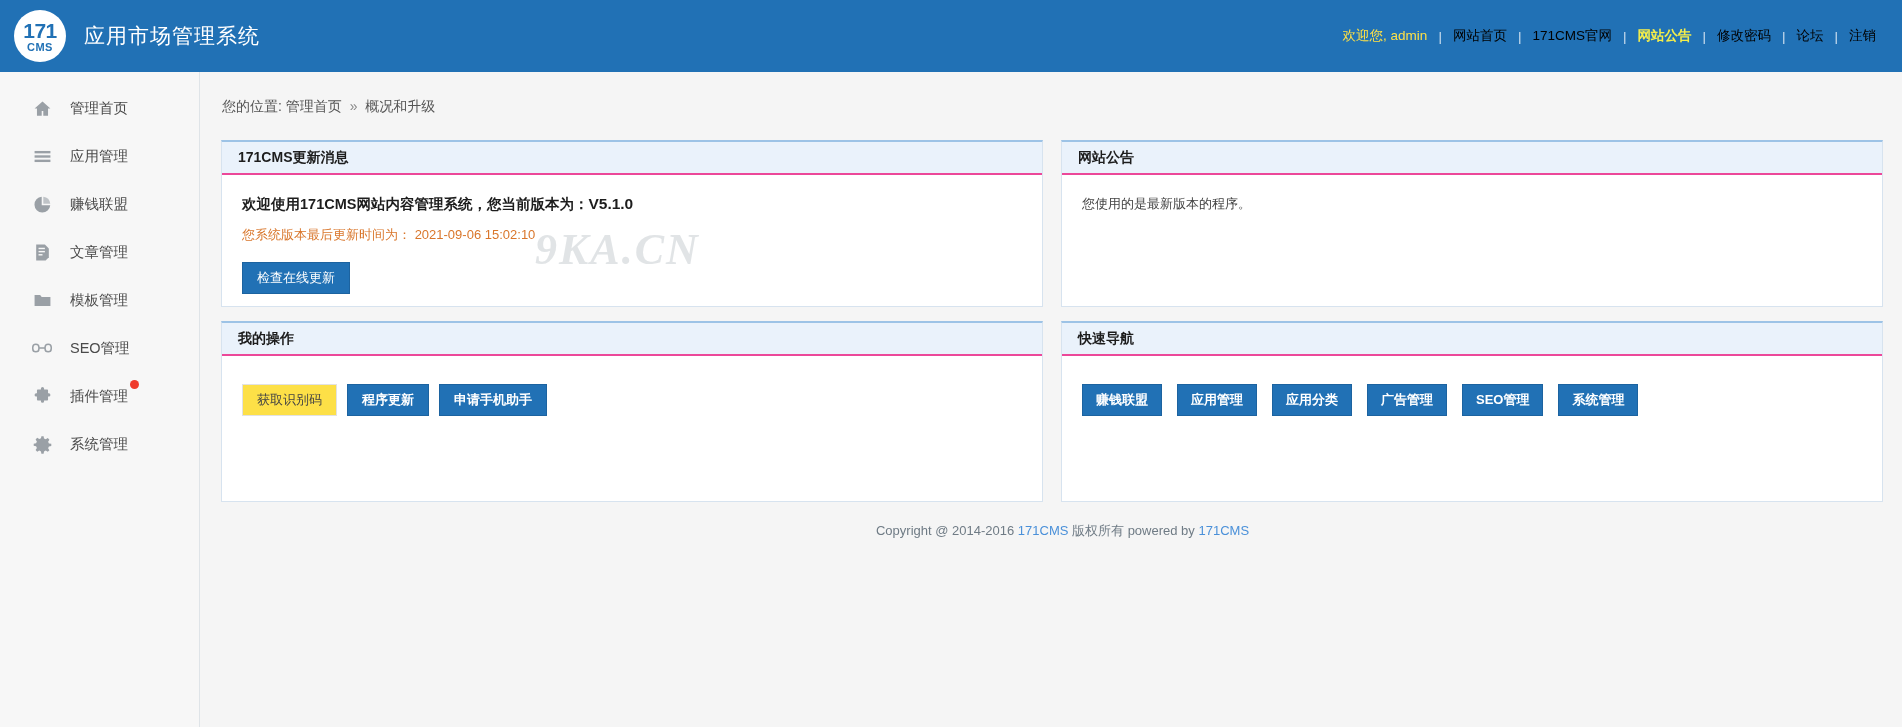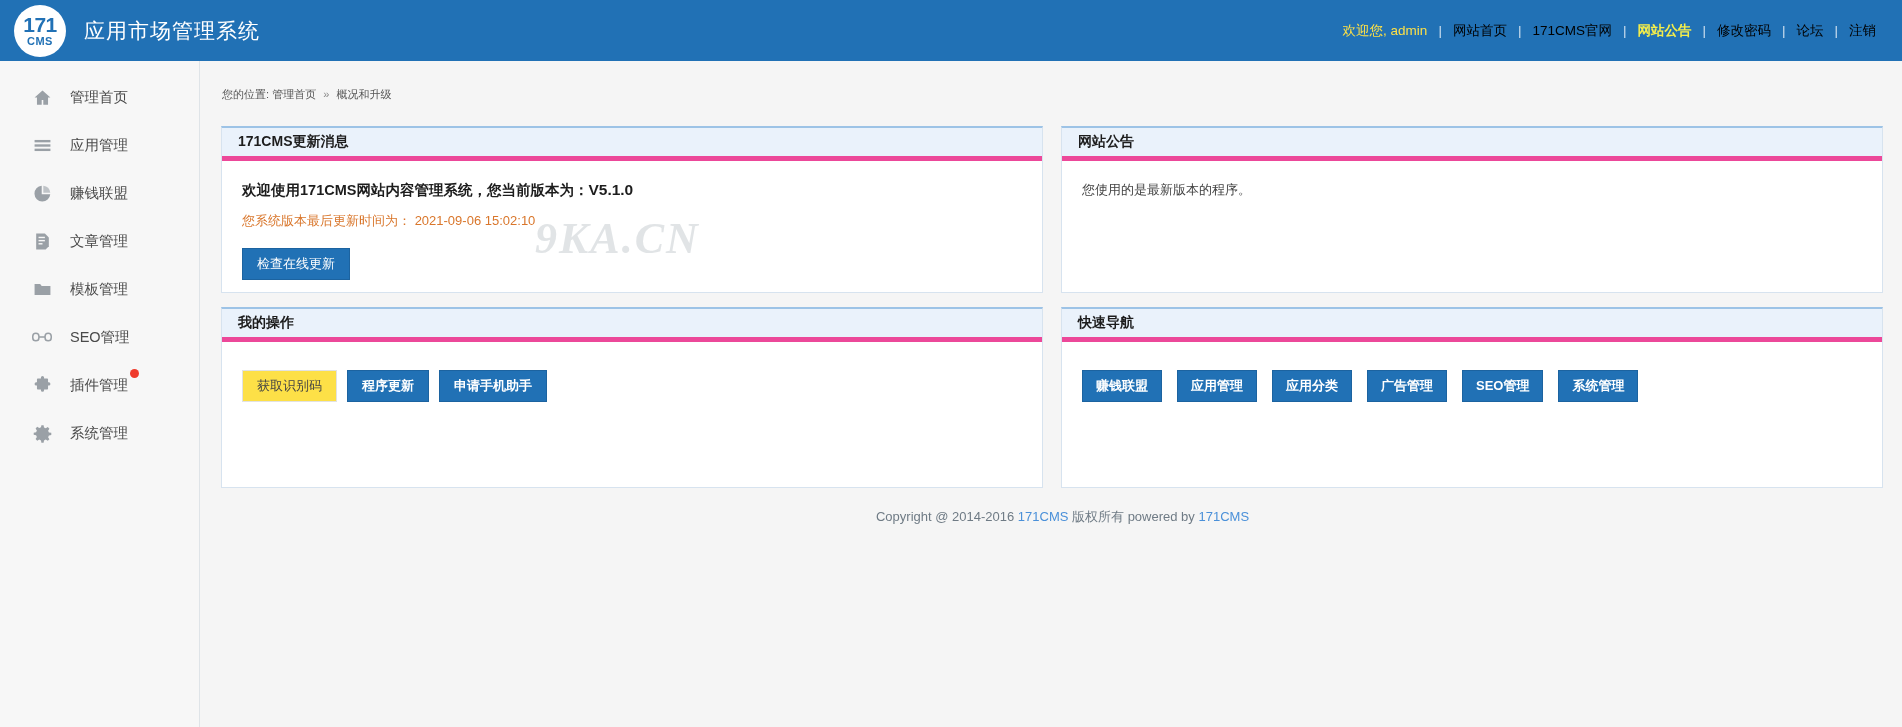--- a/index.html
+++ b/index.html
@@ -7,21 +7,21 @@
     width: 1902px;
     height: 727px;
     overflow: hidden;
     font-family: "Liberation Sans", "DejaVu Sans", sans-serif;
     background: #f5f5f5;
     color: #333;
   }
 
   
   .topbar {
-    height: 61px;
+    height: 72px;
     background: #2171b5;
     display: flex;
     align-items: center;
     justify-content: space-between;
     padding: 0 24px 0 14px;
     position: relative;
   }
   .brand { display: flex; align-items: center; }
   .logo-circle {
     width: 52px; height: 52px; border-radius: 50%;
@@ -80,42 +80,42 @@
     position: absolute;
     top: -7px; right: -11px;
     width: 9px; height: 9px;
     border-radius: 50%;
     background: #ef3b2c;
   }
 
   
   .content { flex: 1; min-width: 0; position: relative; }
   .crumb {
-    font-size: 11px;
+    font-size: 14px;
     color: #555;
     padding: 26px 0 0 22px;
   }
   .crumb .sepmark { color: #888; padding: 0 4px; }
 
   .grid {
     display: flex;
     flex-wrap: wrap;
     gap: 14px 18px;
     padding: 24px 12px 0 21px;
   }
   .panel {
     background: #ffffff;
     border: 1px solid #d7e3ef;
     border-top: 2px solid #9dc3e6;
     width: 822px;
     flex: none;
   }
   .panel-head {
     background: #eaf2fb;
-    border-bottom: 5px solid #ec4899;
+    border-bottom: 2px solid #ec4899;
     height: 33px;
     display: flex;
     align-items: center;
     padding-left: 16px;
     font-size: 14px;
     font-weight: bold;
     color: #1d1d1d;
   }
   .panel-body { padding: 20px 20px 18px 20px; }
   .panel-sm .panel-body { height: 131px; }

